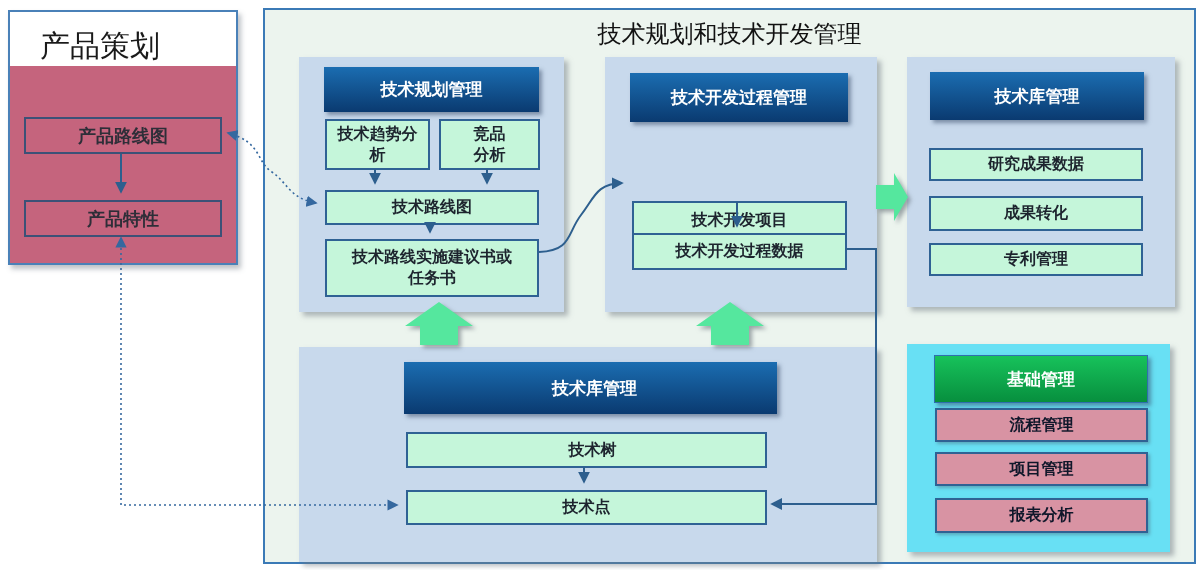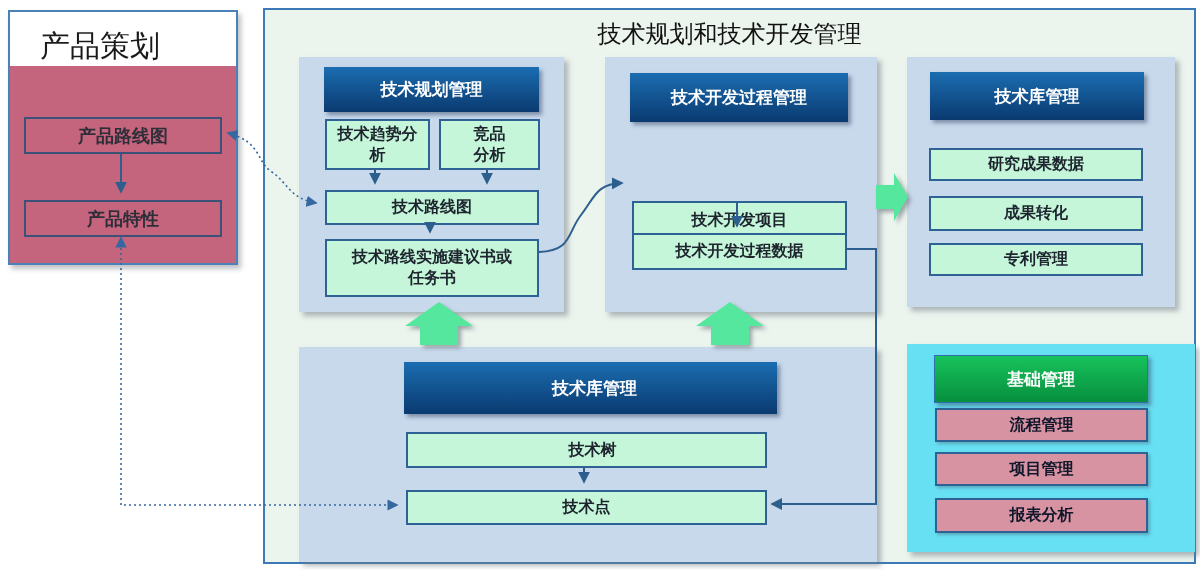--- a/index.html
+++ b/index.html
@@ -92,21 +92,21 @@
       <div class="node" style="left:22px;top:91px;width:214px;height:33px;">研究成果数据</div>
       <div class="node" style="left:22px;top:186px;width:214px;height:33px;">专利管理</div>
     </div>
 
     <div class="panel" style="left:34px;top:337px;width:578px;height:215px;">
       <div class="hdr" style="left:105px;top:15px;width:365px;height:52px;padding-left:8px;">技术库管理</div>
       <div class="node" style="left:107px;top:85px;width:361px;height:36px;padding-left:12px;">技术树</div>
       <div class="node" style="left:107px;top:143px;width:361px;height:35px;">技术点</div>
     </div>
 
-    <div class="panel cyan" style="left:642px;top:334px;width:288px;height:208px;">
+    <div class="panel cyan" style="left:642px;top:334px;width:263px;height:208px;">
       <div class="hdr green" style="left:27px;top:11px;width:214px;height:48px;">基础管理</div>
       <div class="node pinkbox" style="left:28px;top:64px;width:213px;height:34px;">流程管理</div>
       <div class="node pinkbox" style="left:28px;top:108px;width:213px;height:34px;">项目管理</div>
       <div class="node pinkbox" style="left:28px;top:154px;width:213px;height:35px;">报表分析</div>
     </div>
   </div>
 
   <div class="left-panel">
     <div class="left-title">产品策划</div>
     <div class="left-pink"></div>

